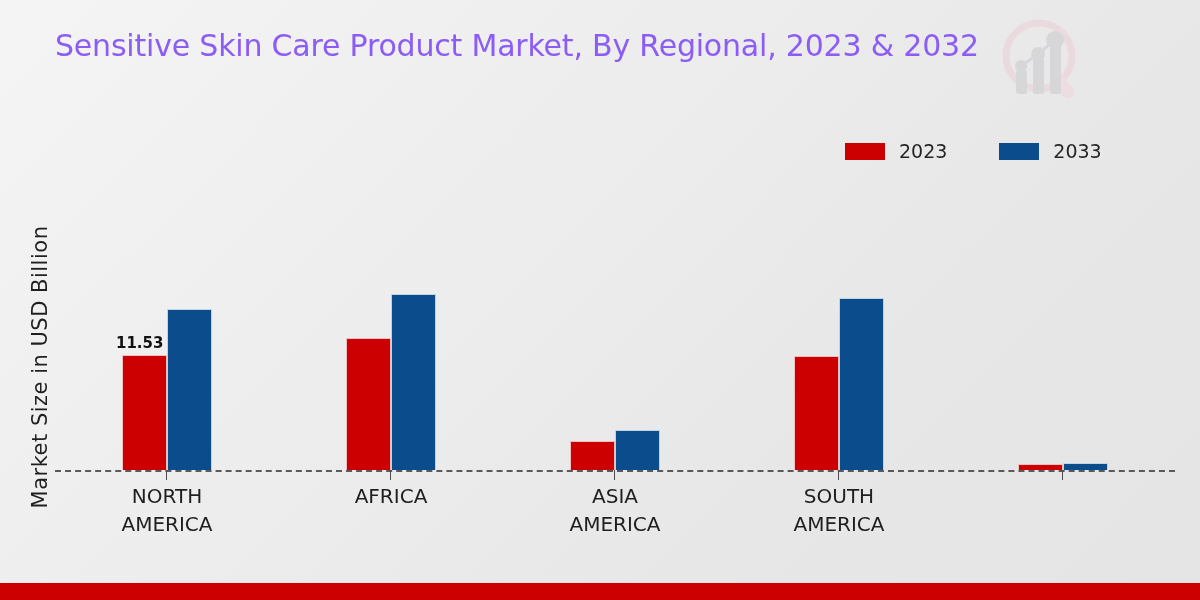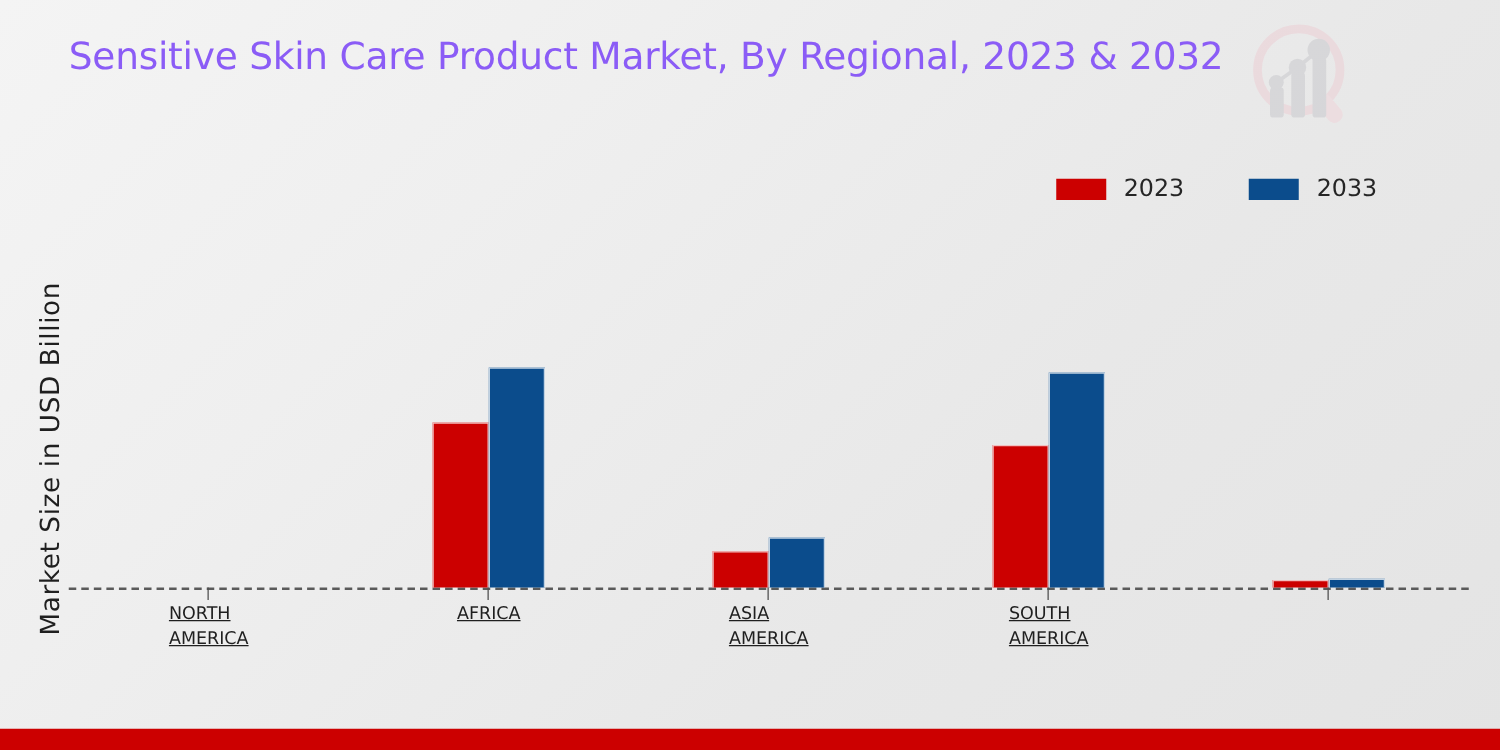--- a/index.html
+++ b/index.html
@@ -57,22 +57,22 @@
     border-bottom:none;
   }
   .bar.b2023 { left:0; }
   .bar.b2032 { left:45px; }
   .bar-value {
     position:absolute; left:-6px; font-size:15px; font-weight:bold; color:#111;
     white-space:nowrap; font-family:"DejaVu Sans", sans-serif;
   }
   .cat-label {
     position:absolute; top:302px; left:50%; transform:translateX(-50%);
-    font-size:14px; color:#1f1f1f; line-height:1.42;
-    white-space:nowrap; font-family:"DejaVu Sans", sans-serif;text-decoration:underline;
+    text-align:center; font-size:20px; color:#1f1f1f; line-height:1.42;
+    white-space:nowrap; font-family:"DejaVu Sans", sans-serif;
   }
 
   
   .footer-bar { position:absolute; left:0; bottom:0; width:1200px; height:17px; }
 </style>
 </head>
 <body>
 
 <div class="watermark">
   <svg viewBox="0 0 100 100" width="100" height="100" aria-hidden="true">
@@ -100,20 +100,25 @@
     <span class="legend-label">2033</span>
   </div>
 </div>
 
 <div class="y-axis-title">Market Size in USD Billion</div>
 
 <div class="plot">
   <div class="baseline"></div>
   <div id="groups">
       <div class="group" style="left: 0px; width: 224px;">
+        <div style="position: absolute; bottom: 0px; height: 290px; width: 90px; left: 67px;">
+          <div class="bar b2023" style="background: rgb(204, 0, 0); height: 115.3px;"></div>
+          <div class="bar-value" style="bottom: 118.3px; left: -6px;">11.53</div>
+          <div class="bar b2032" style="background: rgb(11, 76, 140); height: 161.4px;"></div>
+        </div>
         <div class="tick"></div>
         <div class="cat-label">
           <div>NORTH</div>
           <div>AMERICA</div>
         </div>
       </div>
       <div class="group" style="left: 224px; width: 224px;">
         <div style="position: absolute; bottom: 0px; height: 290px; width: 90px; left: 67px;">
           <div class="bar b2023" style="background: rgb(204, 0, 0); height: 132.3px;"></div>
           <div class="bar b2032" style="background: rgb(11, 76, 140); height: 176.5px;"></div>

